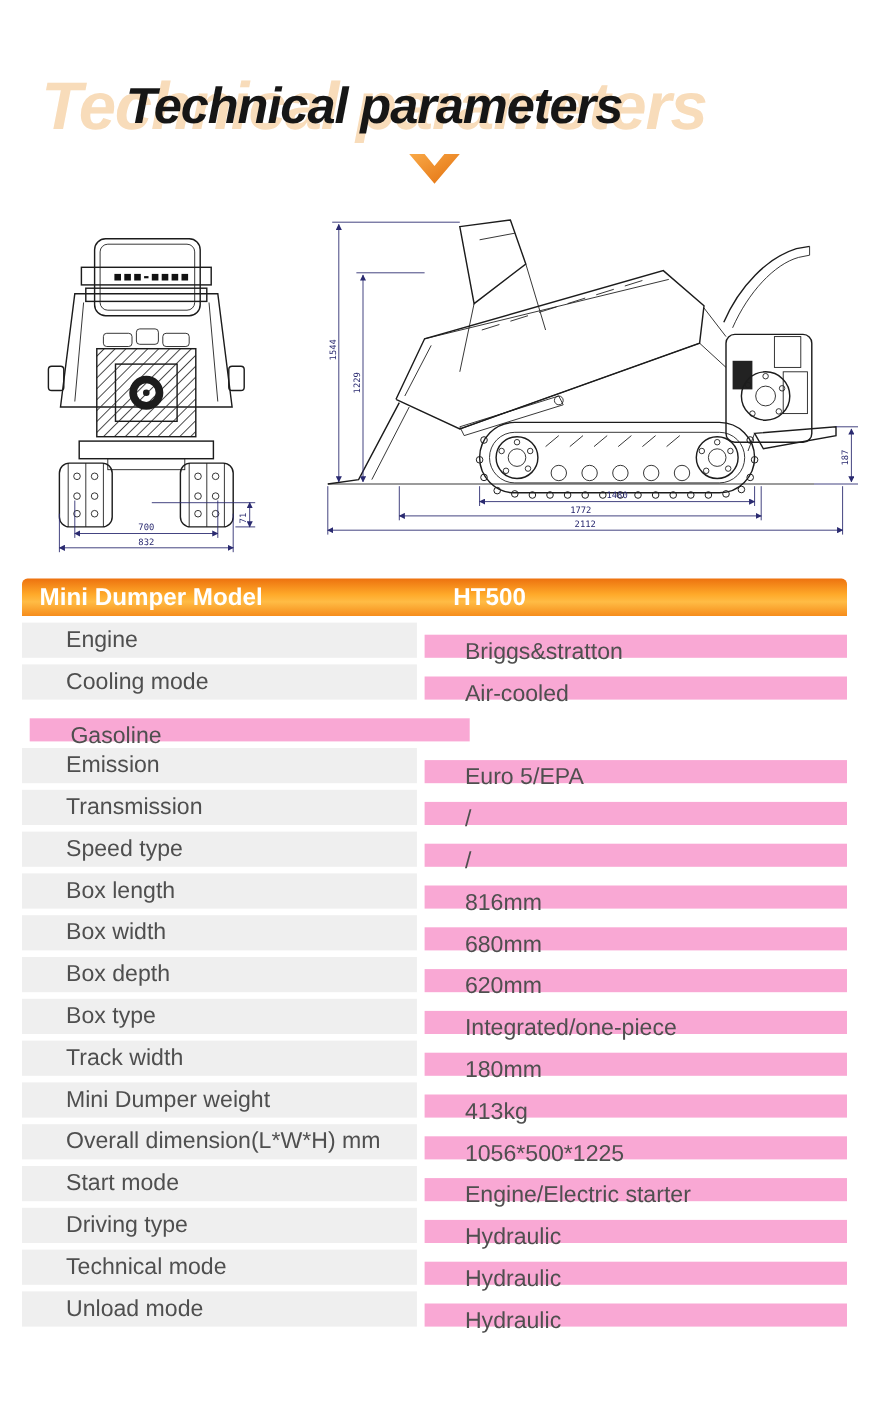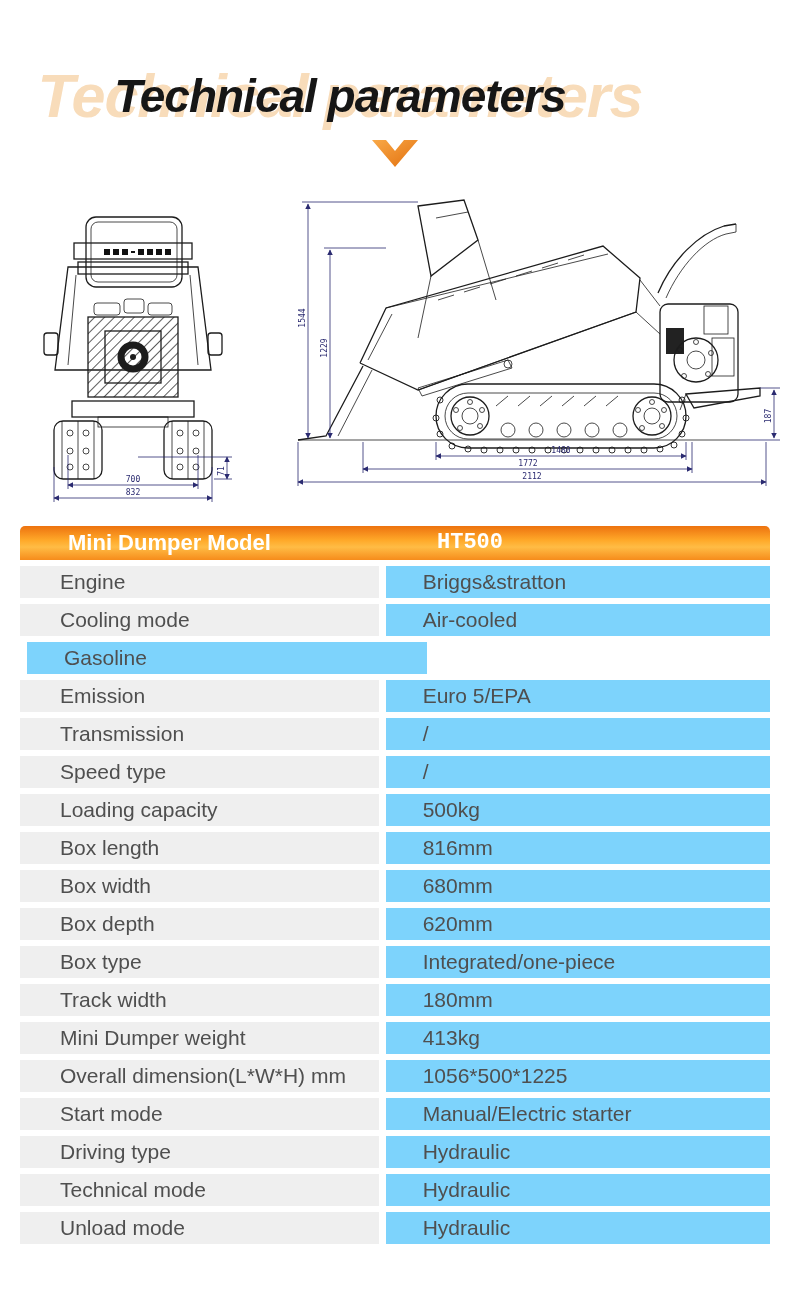--- a/index.html
+++ b/index.html
@@ -27,30 +27,30 @@
   svg .lt{stroke:#1c1c1c;fill:none;stroke-width:0.8;}
   svg .dim{stroke:#2a2a70;fill:none;stroke-width:0.8;}
   svg .dimtxt{fill:#2a2a70;font-size:8px;font-family:"DejaVu Sans Mono",monospace;}
   
   .spec-table{position:absolute;top:526px;left:20px;width:750px;}
   .thead{
     position:relative;height:34px;margin-bottom:6px;border-radius:5px 5px 0 0;
     background:linear-gradient(180deg,#ed720f 0%,#ffa929 42%,#ffbc45 62%,#f68c1b 100%);
     color:#ffffff;font-weight:bold;font-size:22px;line-height:34px;
   }
-  .thead .hl{padding-left:48px;}
-  .thead .hv{position:absolute;left:417px;top:0;font-family:Liberation Mono, monospace;}
+  .thead .hl{padding-left:16px;}
+  .thead .hv{position:absolute;left:392px;top:0;}
   .row{display:flex;height:32px;margin-bottom:6px;font-size:21px;color:#4f4f4f;}
   .cl{
     width:373px;background:#efefef;padding-left:40px;box-sizing:border-box;
     line-height:32px;white-space:nowrap;
   }
   .cv{
-    width:400px;margin-left:7px;background:#7dd3fc;padding-left:37px;
-    box-sizing:border-box;line-height:32px;white-space:nowrap;
+    width:400px;margin-left:7px;background:#f9a8d4;padding-left:37px;
+    box-sizing:border-box;line-height:32px;white-space:nowrap;margin-top:11px;
   }
 </style>
 </head>
 <body>
 
 <div class="title-wrap">
   <div class="echo">Technical parameters</div>
   <div class="main-title">Technical parameters</div>
 </div>
 
@@ -313,24 +313,20 @@
     </div>
   <div class="row">
       <div class="cl">Transmission</div>
       <div class="cv">/</div>
     </div>
   <div class="row">
       <div class="cl">Speed type</div>
       <div class="cv">/</div>
     </div>
   <div class="row">
-      <div class="cl">Loading capacity</div>
-      <div class="cv">500kg</div>
-    </div>
-  <div class="row">
       <div class="cl">Box length</div>
       <div class="cv">816mm</div>
     </div>
   <div class="row">
       <div class="cl">Box width</div>
       <div class="cv">680mm</div>
     </div>
   <div class="row">
       <div class="cl">Box depth</div>
       <div class="cv">620mm</div>
@@ -346,21 +342,21 @@
   <div class="row">
       <div class="cl">Mini Dumper weight</div>
       <div class="cv">413kg</div>
     </div>
   <div class="row">
       <div class="cl">Overall dimension(L*W*H) mm</div>
       <div class="cv">1056*500*1225</div>
     </div>
   <div class="row">
       <div class="cl">Start mode</div>
-      <div class="cv">Manual/Electric starter</div>
+      <div class="cv">Engine/Electric starter</div>
     </div>
   <div class="row">
       <div class="cl">Driving type</div>
       <div class="cv">Hydraulic</div>
     </div>
   <div class="row">
       <div class="cl">Technical mode</div>
       <div class="cv">Hydraulic</div>
     </div>
   <div class="row">

